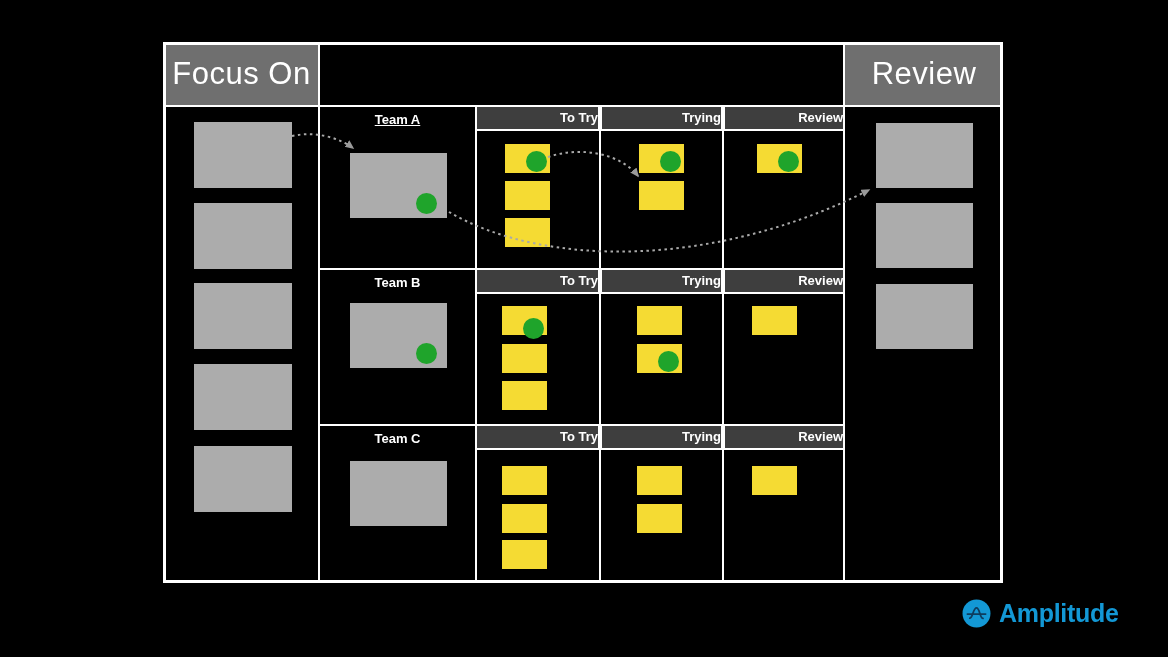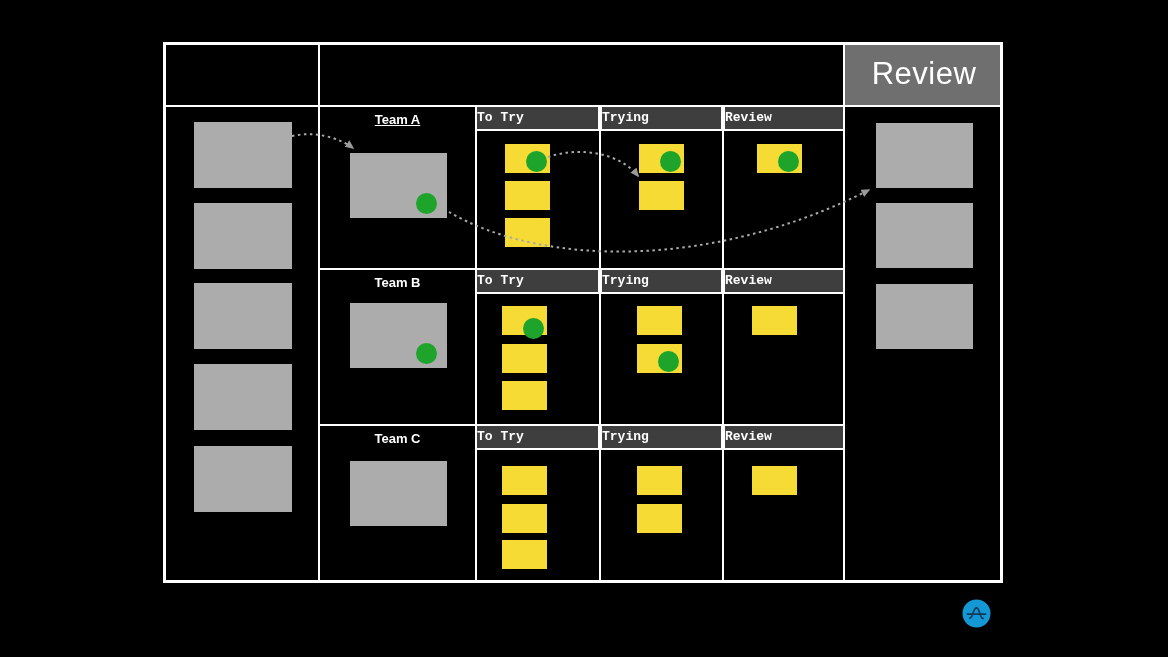--- a/index.html
+++ b/index.html
@@ -19,38 +19,39 @@
   .card{background:var(--card,#acacac);}
   .note{background:var(--note,#f5db33);}
   .dot{
     background:var(--dot,#21a42b);border-radius:50%;
     width:21px;height:21px;
   }
   .stagebar{
     background:var(--stage-header-bg,#3e3e3e);
     border:2px solid var(--border,#fff);box-sizing:border-box;
     height:26px;color:#fff;font-size:13px;font-weight:700;
-    text-align:left;line-height:21px;font-family:Liberation Mono, monospace;
+    text-align:right;line-height:21px;
   }
   .teamname{
     color:#fff;font-size:13px;font-weight:700;text-align:center;
     left:157px;width:155px;height:16px;line-height:16px;
   }
   #arrows{left:0;top:0;pointer-events:none;}
   #logo{left:962px;top:599px;display:flex;align-items:center;gap:8px;}
   #logo-text{
     color:var(--logo-color,#1398d5);font-size:25px;font-weight:700;
     letter-spacing:-0.3px;
   }
 </style>
 </head>
 <body>
 
 <div class="abs" id="board">
 
+  <div class="abs hdr-cell" style="left:0;width:157px;">Focus On</div>
   <div class="abs hdr-cell" style="left:682px;width:158px;">Review</div>
 
   <div>
     <div class="abs line" style="left:0;top:0;width:840px;height:3px;"></div>
     <div class="abs line" style="left:0;top:538px;width:840px;height:3px;"></div>
     <div class="abs line" style="left:0;top:0;width:3px;height:541px;"></div>
     <div class="abs line" style="left:837px;top:0;width:3px;height:541px;"></div>
     <div class="abs line" style="left:155px;top:0;width:2px;height:541px;"></div>
     <div class="abs line" style="left:680px;top:0;width:2px;height:541px;"></div>
     <div class="abs line" style="left:0;top:63px;width:840px;height:2px;"></div>
@@ -123,13 +124,14 @@
   <path d="M 548 157 C 580 146, 620 153, 638 176" fill="none" stroke="#a9a9a9" stroke-width="2" stroke-dasharray="2.5 3.5" marker-end="url(#ah)"></path>
   <path d="M 449 212 C 545 268, 715 268, 869 190" fill="none" stroke="#a9a9a9" stroke-width="2" stroke-dasharray="2.5 3.5" marker-end="url(#ah)"></path>
 </svg>
 
 <div class="abs" id="logo">
   <svg width="29" height="29" viewBox="0 0 28 28">
     <circle cx="14" cy="14" r="13.5" fill="#1398d5"></circle>
     <path d="M 7.5 18.5 C 10.5 18.5, 10.8 8.6, 14 8.6 C 17.2 8.6, 17.2 18.8, 20.3 18.8" fill="none" stroke="#0e3c5e" stroke-width="1.7" stroke-linecap="round"></path>
     <path d="M 5.2 14.6 L 22.8 14.6" fill="none" stroke="#0e3c5e" stroke-width="1.7" stroke-linecap="round"></path>
   </svg>
+  <span id="logo-text">Amplitude</span>
 </div>
 
 </body></html>

